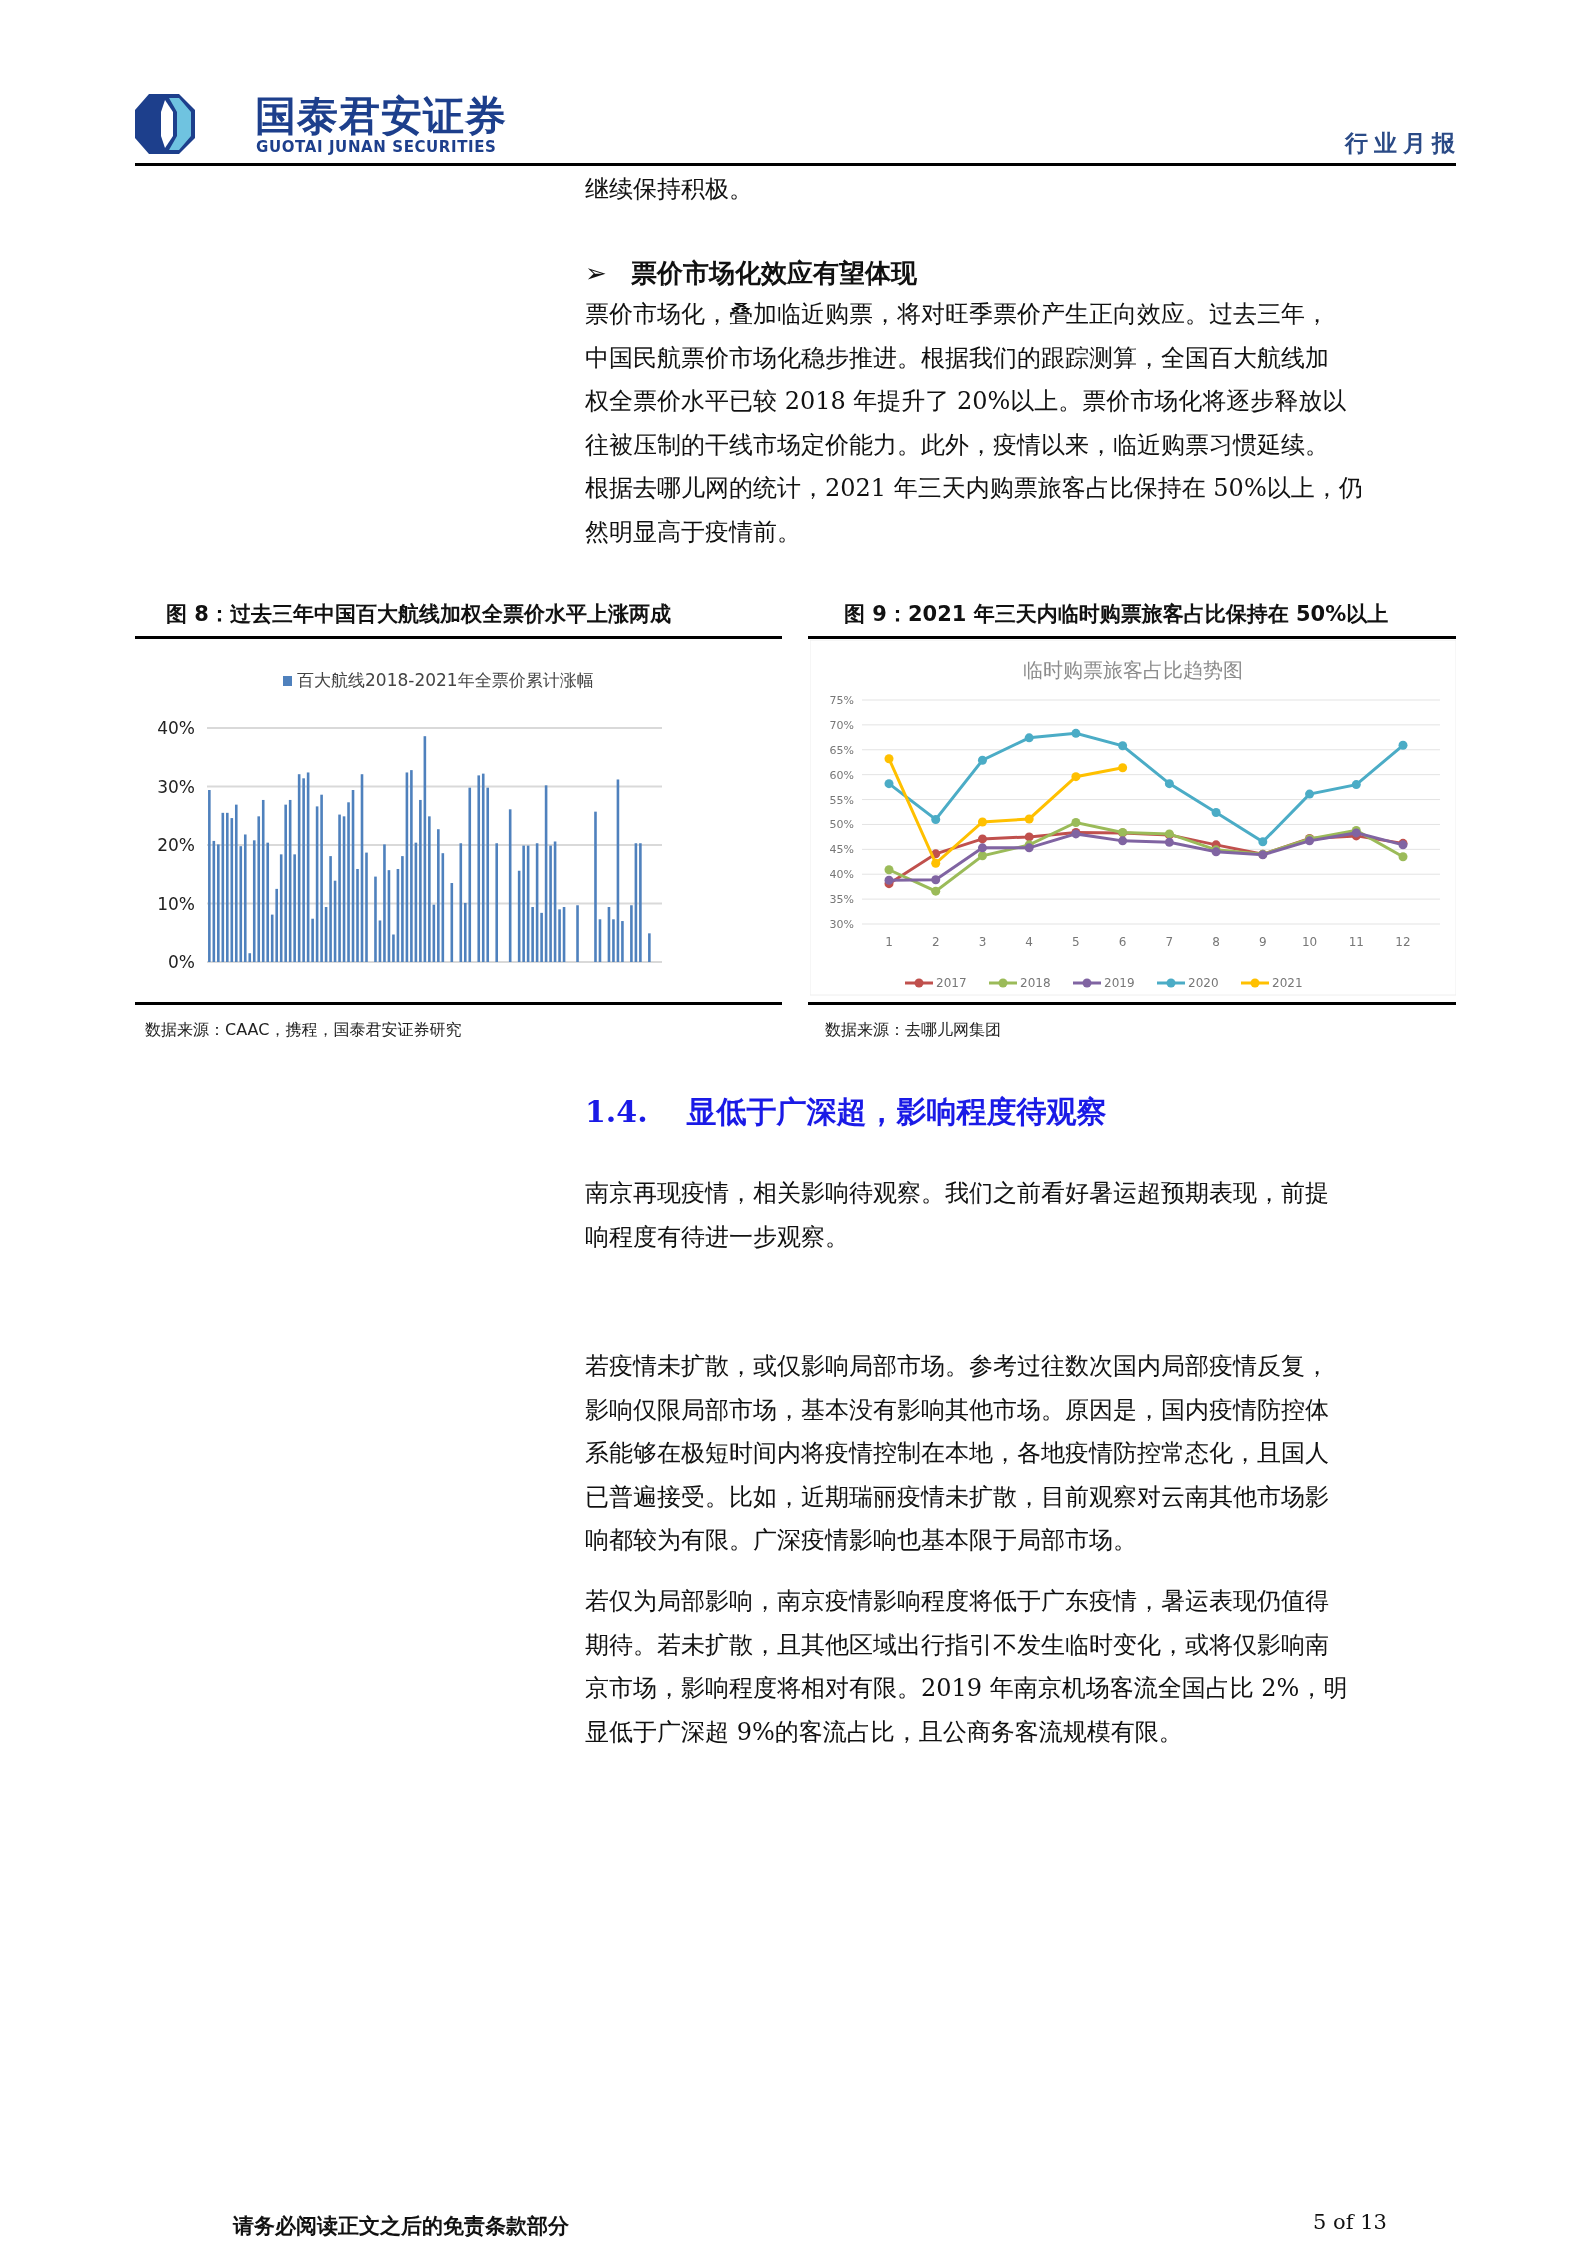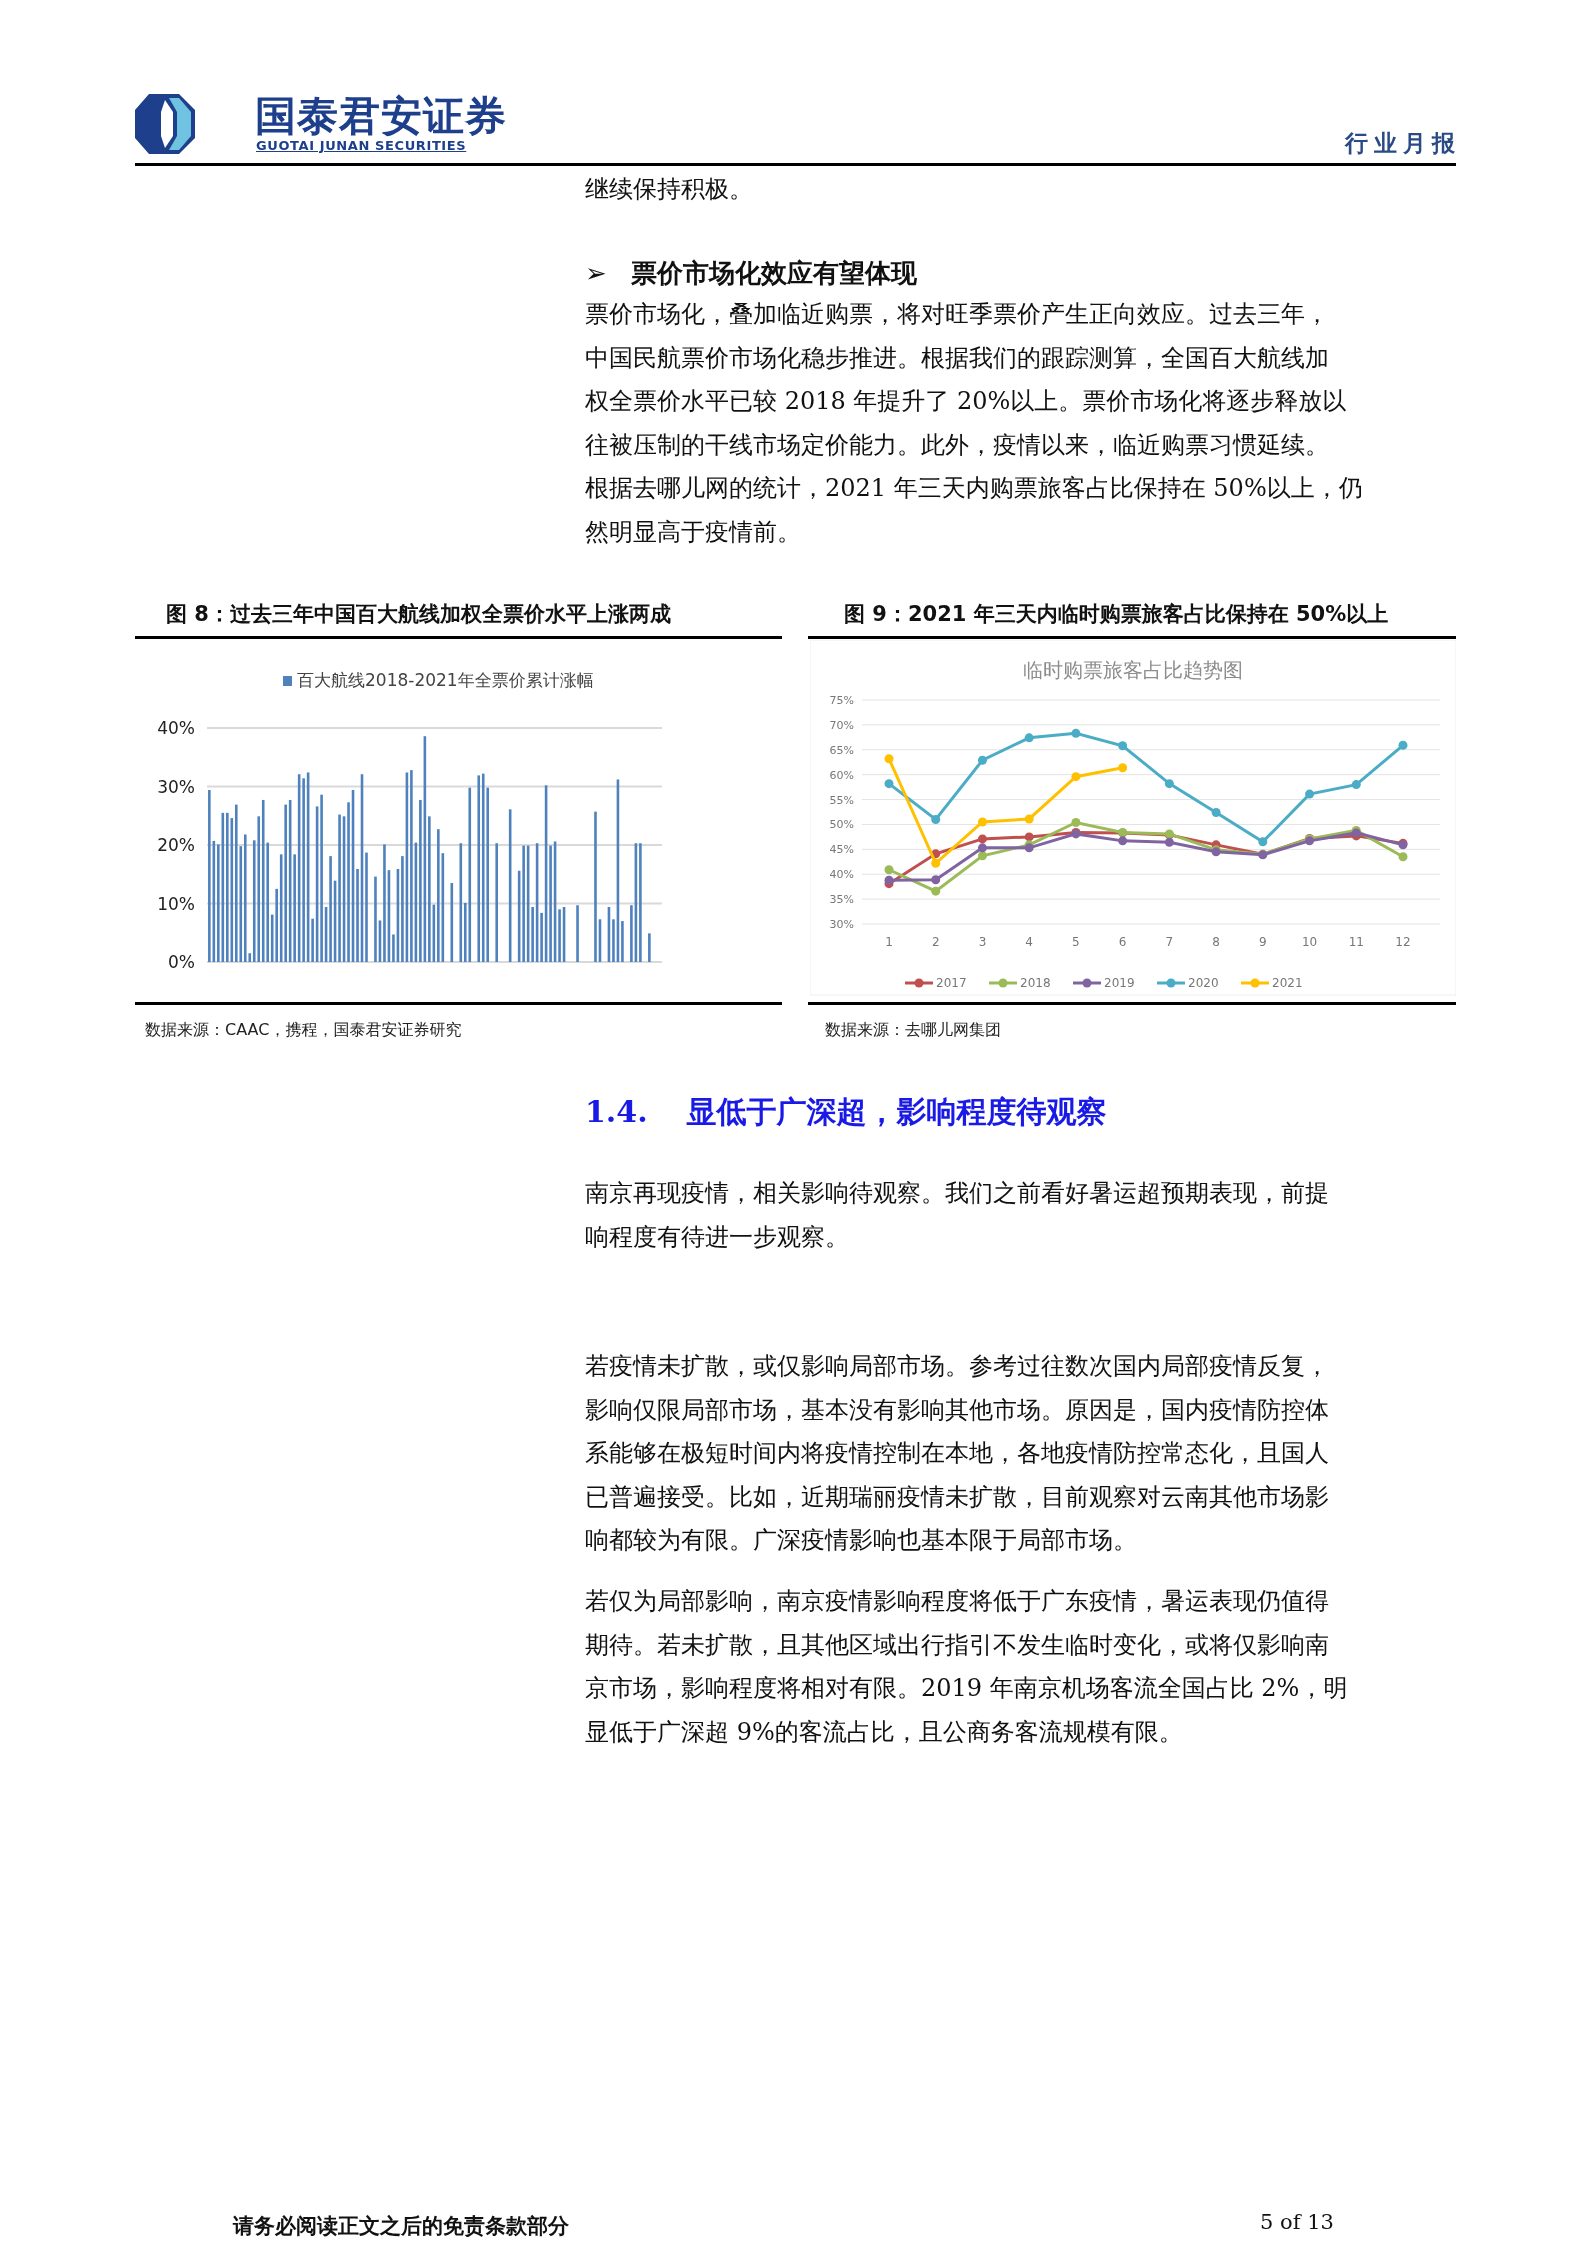--- a/index.html
+++ b/index.html
@@ -3,37 +3,37 @@
 <meta charset="utf-8">
 <style>
   * { box-sizing: border-box; margin: 0; padding: 0; }
   html, body { width: 1586px; height: 2244px; background: #ffffff; overflow: hidden; }
   body { position: relative; font-family: "DejaVu Serif", "Liberation Serif", serif; color: #111; }
   .abs { position: absolute; }
 
   
   .logo { left: 135px; top: 92px; width: 235px; height: 64px; }
   .logo-cn { left: 255px; top: 93px; font-family: "DejaVu Sans", sans-serif; font-weight: bold; font-size: 41px; color: #1d3f8c; letter-spacing: 1px; line-height: 46px; white-space: nowrap; }
-  .logo-en { left: 256px; top: 138px; font-family: "DejaVu Sans", sans-serif; font-weight: bold; font-size: 13px; color: #1d3f8c; letter-spacing: 0.6px; white-space: nowrap; text-decoration: underline; }
+  .logo-en { left: 256px; top: 138px; font-family: "DejaVu Sans", sans-serif; font-weight: bold; font-size: 15px; color: #1d3f8c; letter-spacing: 0.6px; white-space: nowrap; }
   .report-type { left: 1345px; top: 128px; font-size: 23px; font-weight: bold; color: #2a4a86; letter-spacing: 6px; white-space: nowrap; font-family: "DejaVu Sans", sans-serif; }
   .header-rule { left: 135px; top: 163px; width: 1321px; height: 3px; background: #000; }
 
   .body-text { font-size: 24px; line-height: 43.5px; color: #111; text-align: justify; text-align-last: left; width: 873px; left: 585px; }
   .sub-heading { left: 585px; top: 256px; font-size: 26px; font-weight: bold; font-family: "DejaVu Sans", sans-serif; white-space: nowrap; }
   .sub-heading .arrow { display: inline-block; width: 46px; }
 
   
   .fig-title { font-family: "DejaVu Sans", sans-serif; font-weight: bold; font-size: 21px; white-space: nowrap; margin-left: 16px; }
   .fig-rule { height: 3px; background: #000; }
   .fig-source { font-size: 16px; color: #222; white-space: nowrap; font-family: "DejaVu Sans", sans-serif; }
 
   .section-heading { left: 585px; top: 1092px; font-size: 30px; font-weight: bold; color: #1a1ae6; white-space: nowrap; font-family: "DejaVu Serif", serif; }
 
   .footer-left { left: 233px; top: 2212px; font-size: 21px; font-weight: bold; font-family: "DejaVu Sans", sans-serif; white-space: nowrap; }
-  .footer-right { left: 1260px; top: 2210px; font-size: 21px; white-space: nowrap; }
+  .footer-right { left: 1313px; top: 2210px; font-size: 21px; white-space: nowrap; }
 </style>
 </head>
 <body>
 
 <div class="abs" style="left:0;top:0;width:1298px;height:170px;">
   <svg class="abs logo" viewBox="0 0 235 64" style="left:135px;top:92px;width:235px;height:64px;">
     <polygon points="14,2 44,2 60,18 60,46 44,62 14,62 0,46 0,18" fill="#1d3f8c"></polygon>
     <polygon points="34,6 44,6 56,20 56,44 44,58 34,58 42,44 42,20" fill="#6fc3e0"></polygon>
     <polygon points="30,8 38,20 38,44 30,56 26,44 26,20" fill="#ffffff"></polygon>
   </svg>

